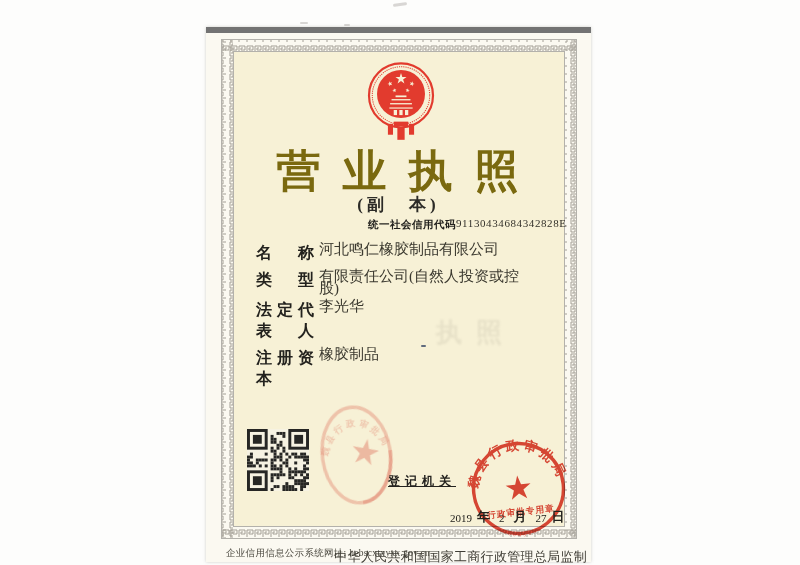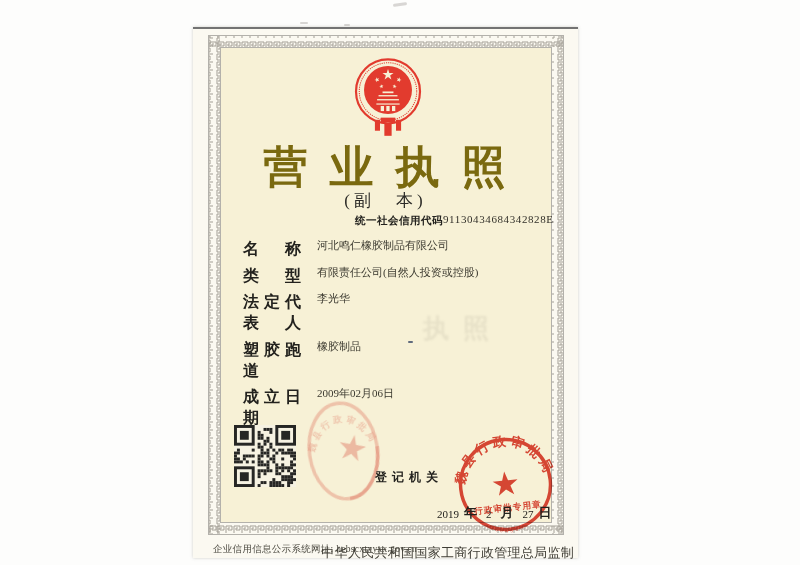--- a/index.html
+++ b/index.html
@@ -7,39 +7,39 @@
     width:800px;height:565px;overflow:hidden;
     background:#fcfcfb;
     font-family:"Liberation Sans", sans-serif;
     position:relative;
   }
   .photo{position:absolute;inset:0;background:#fdfdfc;}
   .speck{position:absolute;background:#b9b7b2;opacity:.55;border-radius:2px;}
 
   
   .paper{
-    position:absolute;left:193px;top:27px;width:385px;height:529px;
+    position:absolute;left:206px;top:27px;width:385px;height:529px;
     background:#fbf9f1;
-    border-top:2px solid #737373;
+    border-top:6px solid #737373;
     box-shadow:0 0 3px rgba(120,120,110,.35);
   }
   .frame{position:absolute;left:0;top:0;}
 
   
   .emblem{position:absolute;left:158px;top:29px;width:74px;height:80px;}
   .title{
     position:absolute;left:0;top:109px;width:100%;margin:0;
     text-align:center;font-size:44px;font-weight:bold;
     color:var(--title_gold,#7a690f);
     letter-spacing:22px;padding-left:20px;box-sizing:border-box;
     font-family:"Liberation Serif", serif;
   }
   .subtitle{
     position:absolute;left:0;top:160px;width:100%;text-align:center;
-    font-size:17px;font-weight:normal;color:#2c2b27;letter-spacing:4px;
+    font-size:17px;font-weight:bold;color:#2c2b27;letter-spacing:4px;
     font-family:"Liberation Serif", serif;
   }
   .code-label{
     position:absolute;left:162px;top:185px;
     font-size:10.5px;font-weight:bold;color:#23221e;letter-spacing:.5px;text-align:right;
   }
   .code-value{
     position:absolute;left:250px;top:184px;
     font-size:11px;color:#33312a;letter-spacing:.6px;
     font-family:"Liberation Serif", serif;
@@ -48,40 +48,40 @@
 
   
   .fields{position:absolute;left:50px;top:210px;width:300px;}
   .frow{position:relative;margin:0 0 5.6px 0;min-height:11px;}
   .flabel{
     display:inline-block;width:58px;vertical-align:top;
     font-size:16px;font-weight:bold;color:#23221e;
     text-align:justify;text-align-last:justify;
   }
   .fvalue{
-    display:inline-block;vertical-align:top;margin-left:16px;width:218px;
-    font-size:11px;line-height:12.6px;color:#3b392f;
+    display:inline-block;vertical-align:top;margin-left:5px;width:218px;
+    font-size:15px;line-height:12.6px;color:#3b392f;
     font-family:"Liberation Serif", serif;
   }
   .ghost{
     position:absolute;left:230px;top:282px;font-size:26px;letter-spacing:14px;
     color:#8a8474;opacity:.14;font-weight:bold;filter:blur(1px);
   }
   .ink-dot{position:absolute;left:215px;top:312px;width:5px;height:2px;background:#3a4a66;opacity:.8;border-radius:1px;}
 
   
   .qr{position:absolute;left:40px;top:396px;width:64px;height:62px;}
   .faint-stamp{
     position:absolute;left:110px;top:364px;width:80px;height:110px;
     transform:rotate(-8deg);opacity:.55;filter:blur(.4px);
     mix-blend-mode:multiply;
   }
   .registry{
     position:absolute;left:182px;top:440px;
-    font-size:12px;font-weight:bold;color:#23221e;letter-spacing:5px;white-space:nowrap;
+    font-size:12px;font-weight:bold;color:#23221e;letter-spacing:5px;white-space:nowrap;text-decoration:underline;
   }
   .stamp{
     position:absolute;left:262px;top:405px;width:101px;height:101px;
     transform:rotate(-6deg);opacity:.92;mix-blend-mode:multiply;
   }
   .date-row{
     position:absolute;left:244px;top:474px;width:150px;white-space:nowrap;
     color:#23221e;
   }
   .date-row .unit{font-size:13px;font-weight:bold;}
@@ -167,24 +167,21 @@
       <div class="frow">
         <span class="flabel">名称</span><span class="fvalue">河北鸣仁橡胶制品有限公司</span>
       </div>
       <div class="frow">
         <span class="flabel">类型</span><span class="fvalue">有限责任公司(自然人投资或控股)</span>
       </div>
       <div class="frow">
         <span class="flabel">法定代表人</span><span class="fvalue">李光华</span>
       </div>
       <div class="frow">
-        <span class="flabel">塑胶跑道</span><span class="fvalue">橡胶制品</span>
-      </div>
-      <div class="frow">
-        <span class="flabel">成立日期</span><span class="fvalue">2009年02月06日</span>
+        <span class="flabel">注册资本</span><span class="fvalue">橡胶制品</span>
       </div>
     </div>
 
     <div class="ghost">执照</div>
     <div class="ink-dot"></div>
 
     <svg class="qr" viewBox="0 0 63 63">
         <rect x="0" y="0" width="63" height="63" fill="#f6f2e2"></rect>
         <rect x="30" y="3" width="3" height="3" fill="#262624"></rect>
         <rect x="33" y="3" width="3" height="3" fill="#262624"></rect>

